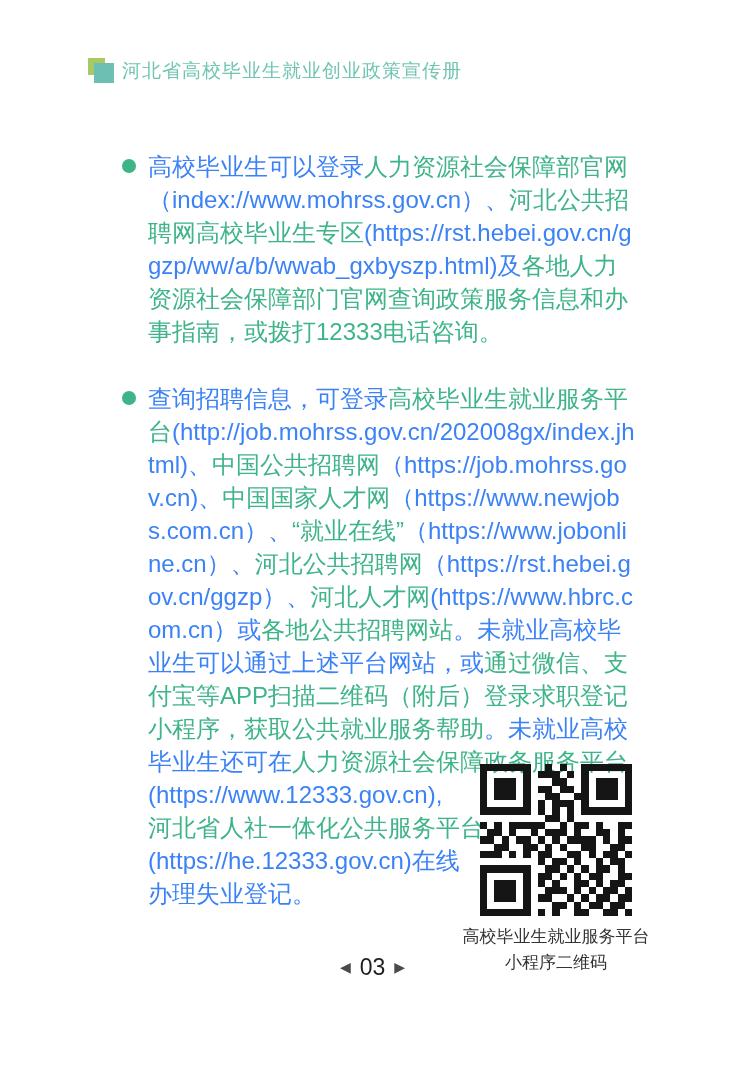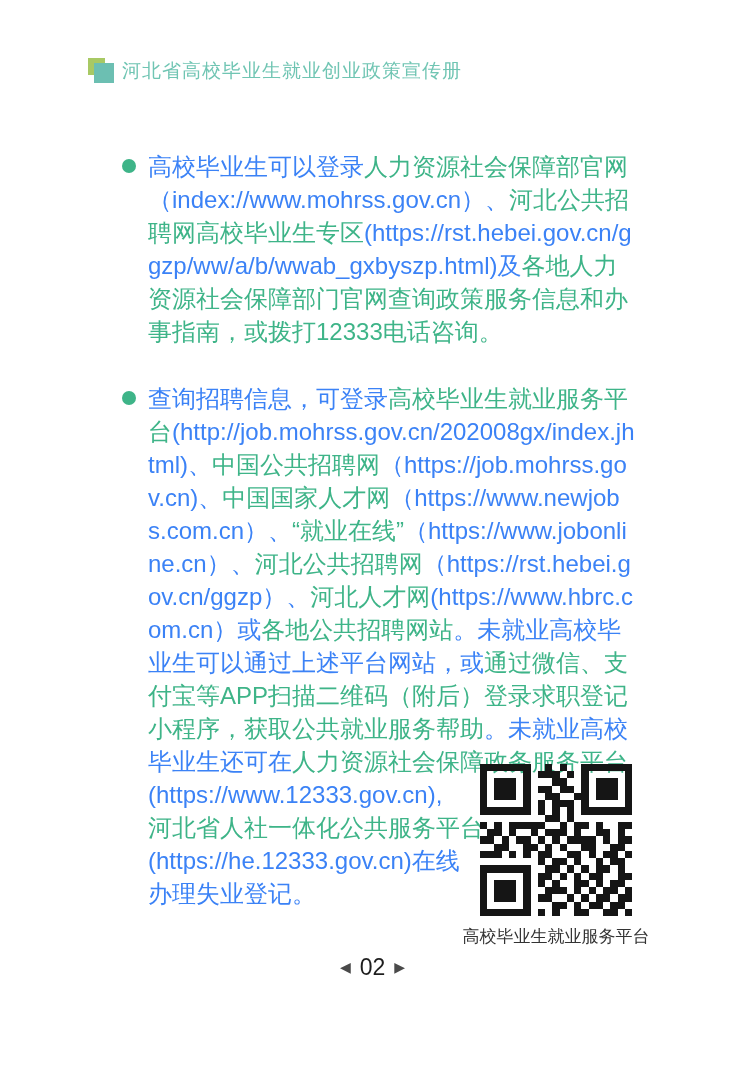--- a/index.html
+++ b/index.html
@@ -366,20 +366,21 @@
         <rect x="8" y="20" width="1" height="1"></rect>
         <rect x="10" y="20" width="1" height="1"></rect>
         <rect x="13" y="20" width="1" height="1"></rect>
         <rect x="14" y="20" width="1" height="1"></rect>
         <rect x="17" y="20" width="1" height="1"></rect>
         <rect x="18" y="20" width="1" height="1"></rect>
         <rect x="20" y="20" width="1" height="1"></rect>
       </svg>
     <div class="qr-caption">
       <div>高校毕业生就业服务平台</div>
+      <div>小程序二维码</div>
     </div>
   </div>
 
   <div class="footer">
-    <span class="pager-arrow">◀</span><span class="page-number">02</span><span class="pager-arrow">▶</span>
+    <span class="pager-arrow">◀</span><span class="page-number">03</span><span class="pager-arrow">▶</span>
   </div>
 
 </div>
 
 </body></html>

